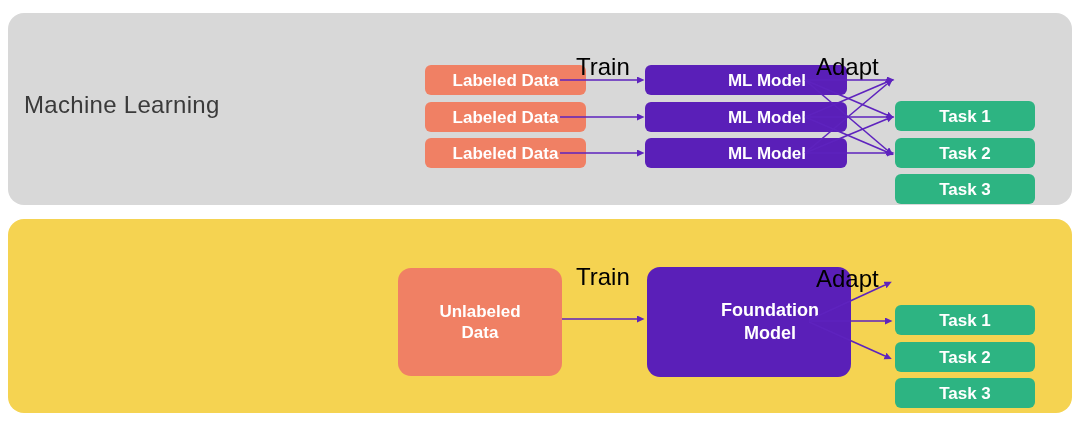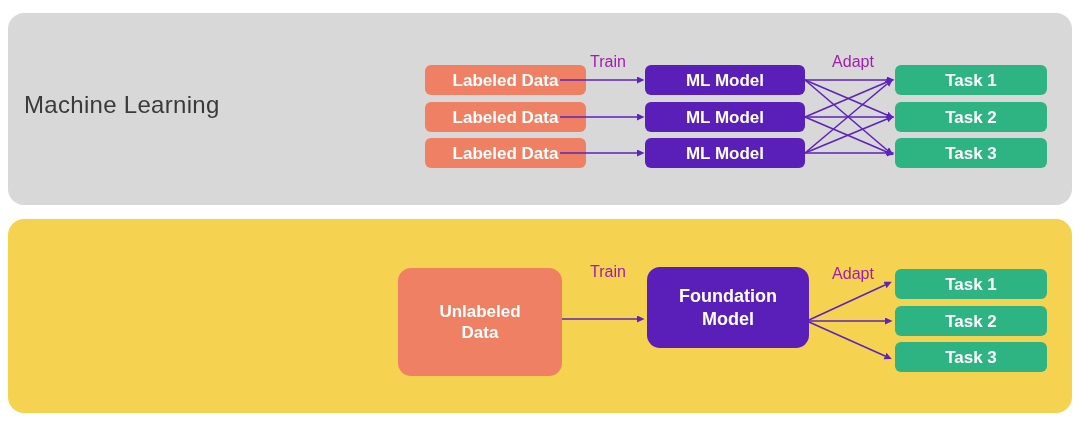--- a/index.html
+++ b/index.html
@@ -14,31 +14,31 @@
     position:absolute;left:16px;top:72px;
     font-size:24px;font-weight:300;color:#3a3a3a;letter-spacing:.3px;
     line-height:40px;white-space:nowrap;
   }
   .node{
     position:absolute;display:flex;align-items:center;justify-content:center;
     color:#ffffff;font-weight:700;font-size:17px;border-radius:6px;
     text-align:center;line-height:21px;
   }
   .salmon{background:#f08064;}
-  .purple{background:#5a1fb8;}
+  .purple{background:#5a1fb8;padding-left:42px;}
   .green{background:#2db482;}
   .row1{top:52px;} .row2{top:89px;} .row3{top:125px;}
   .smallbox{height:30px;}
   .databox{left:391px;width:161px;margin-left:26px;}
   .modelbox{left:637px;width:160px;}
-  .taskbox{left:887px;width:152px;}
+  .taskbox{left:887px;width:140px;margin-top:36px;}
   .bigbox{border-radius:13px;}
   .flow-label{
-    position:absolute;font-size:16px;color:#a21caf;font-weight:400;
-    text-align:center;white-space:nowrap;
+    position:absolute;font-size:24px;color:#000000;font-weight:400;
+    text-align:left;white-space:nowrap;
   }
   .arrows{position:absolute;left:0;top:0;pointer-events:none;}
   .watermark{
     position:absolute;left:678px;top:357px;height:46px;
     display:flex;align-items:center;gap:10px;opacity:.55;z-index:5;
   }
   .watermark-text{
     font-size:29px;color:#4a4a40;font-weight:400;letter-spacing:1px;
     white-space:nowrap;
   }
@@ -89,21 +89,21 @@
       </g>
     </svg>
   </section>
 
   <section class="panel panel-fm">
 
     <div class="node salmon bigbox" style="left:390px;top:49px;width:164px;height:108px;">
       <span style="max-width:100px;">Unlabeled Data</span>
     </div>
 
-    <div class="node purple bigbox" style="left:639px;top:48px;width:162px;height:81px;font-size:18px;line-height:23px;">
+    <div class="node purple bigbox" style="left:639px;top:48px;width:162px;height:110px;font-size:18px;line-height:23px;">
       <span style="max-width:110px;">Foundation Model</span>
     </div>
 
     <div class="node green taskbox" style="top:50px;height:30px;">Task 1</div>
     <div class="node green taskbox" style="top:87px;height:30px;">Task 2</div>
     <div class="node green taskbox" style="top:123px;height:30px;">Task 3</div>
 
     <div class="flow-label" style="left:568px;top:44px;width:64px;">Train</div>
     <div class="flow-label" style="left:808px;top:46px;width:74px;">Adapt</div>
 

